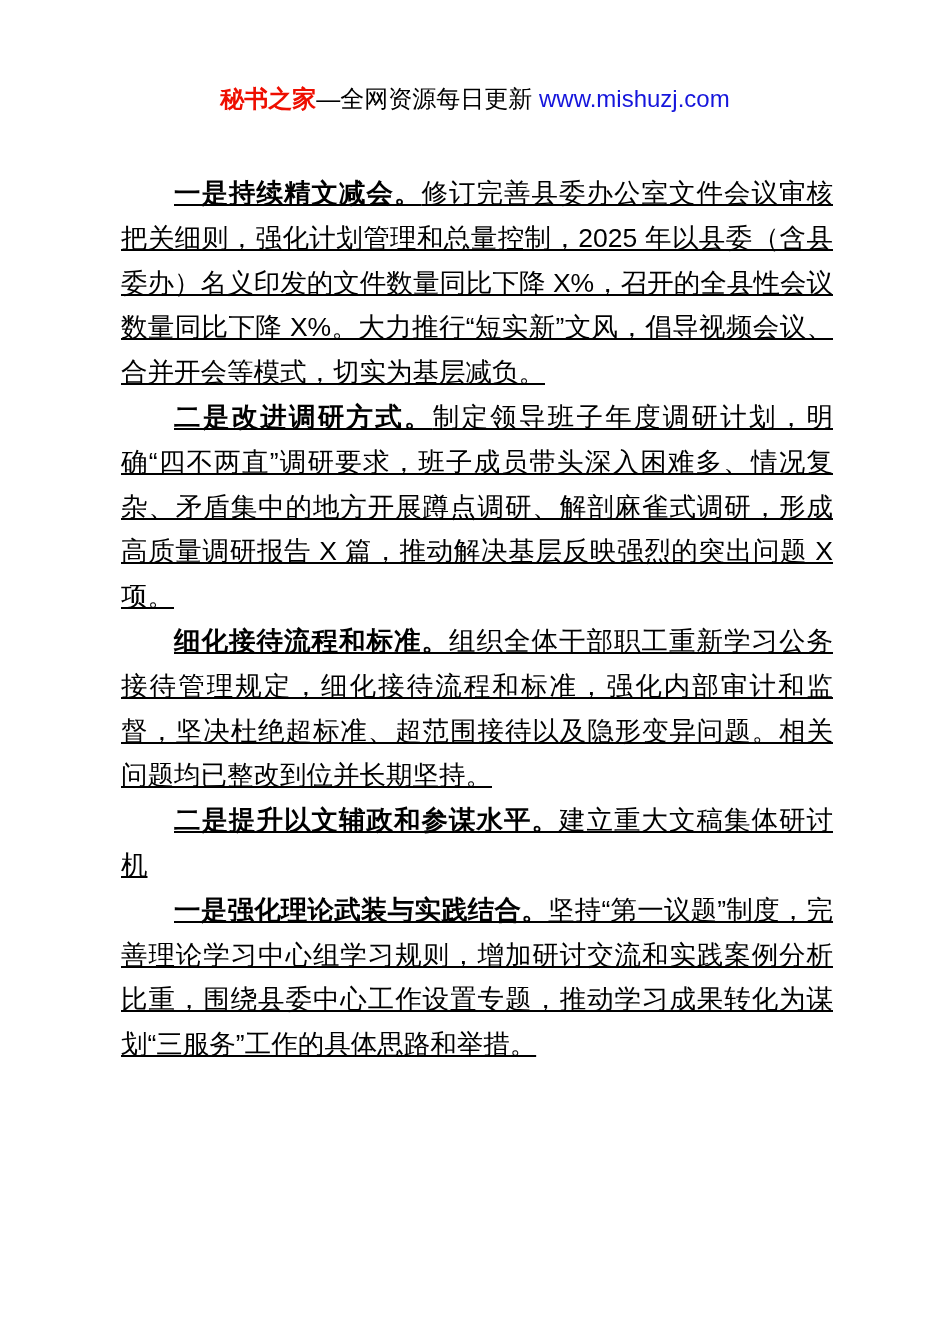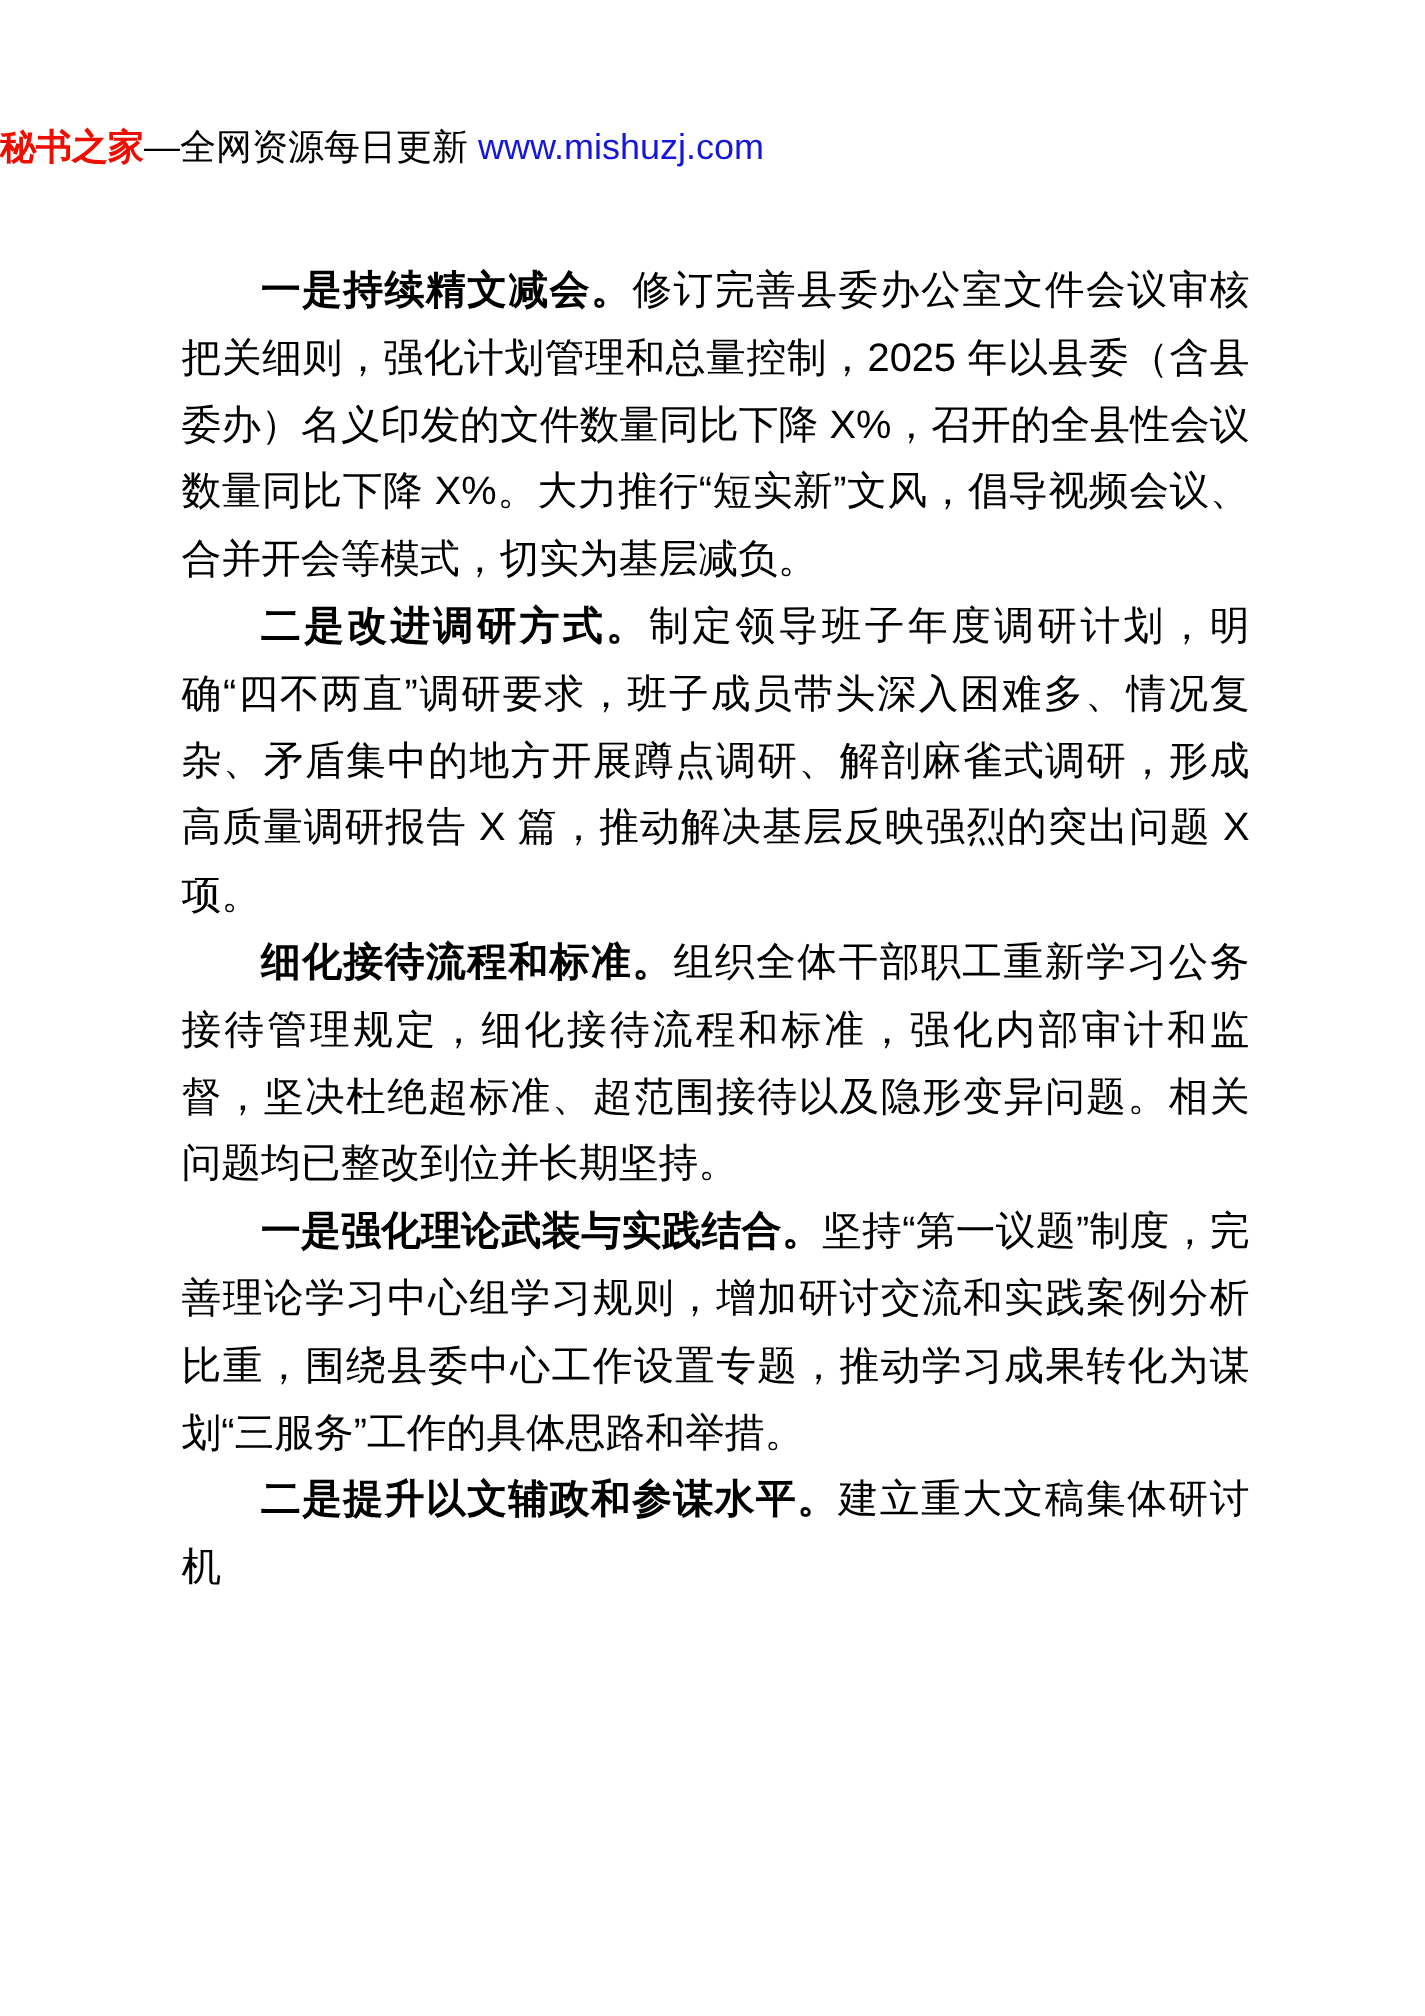--- a/index.html
+++ b/index.html
@@ -9,21 +9,21 @@
   body {
     width: 950px;
     height: 1344px;
     background: #ffffff;
     overflow: hidden;
     color: #000000;
     font-family: "Liberation Sans", sans-serif;
   }
   .site-header {
     padding-top: 82px;
-    text-align: left;
+    text-align: center;
     font-size: 24px;
     line-height: 34px;
     white-space: pre;
   }
   .brand {
     color: #ee0e00;
     font-weight: 700;
   }
   .tagline {
     color: #000000;
@@ -37,33 +37,34 @@
     margin-left: 121px;
     width: 712px;
     font-size: 26.5px;
     line-height: 44.8px;
     text-align: justify;
   }
   .content p {
     margin: 0;
     padding: 0;
     text-indent: 2em;
+    text-decoration: underline;
   }
   .lead {
     font-weight: 700;
   }
 </style>
 </head>
 <body>
 
 <div class="page">
 
   <div class="site-header"><span class="brand">秘书之家</span><span class="tagline">—全网资源每日更新 </span><span class="url">www.mishuzj.com</span></div>
 
   <div class="content">
     <p><span class="lead">一是持续精文减会。</span><span>修订完善县委办公室文件会议审核把关细则，强化计划管理和总量控制，2025 年以县委（含县委办）名义印发的文件数量同比下降 X%，召开的全县性会议数量同比下降 X%。大力推行“短实新”文风，倡导视频会议、合并开会等模式，切实为基层减负。</span></p>
     <p><span class="lead">二是改进调研方式。</span><span>制定领导班子年度调研计划，明确“四不两直”调研要求，班子成员带头深入困难多、情况复杂、矛盾集中的地方开展蹲点调研、解剖麻雀式调研，形成高质量调研报告 X 篇，推动解决基层反映强烈的突出问题 X 项。</span></p>
     <p><span class="lead">细化接待流程和标准。</span><span>组织全体干部职工重新学习公务接待管理规定，细化接待流程和标准，强化内部审计和监督，坚决杜绝超标准、超范围接待以及隐形变异问题。相关问题均已整改到位并长期坚持。</span></p>
+    <p><span class="lead">二是提升以文辅政和参谋水平。</span><span>建立重大文稿集体研讨机</span></p>
     <p><span class="lead">一是强化理论武装与实践结合。</span><span>坚持“第一议题”制度，完善理论学习中心组学习规则，增加研讨交流和实践案例分析比重，围绕县委中心工作设置专题，推动学习成果转化为谋划“三服务”工作的具体思路和举措。</span></p>
-    <p><span class="lead">二是提升以文辅政和参谋水平。</span><span>建立重大文稿集体研讨机</span></p>
   </div>
 
 </div>
 
 </body></html>

